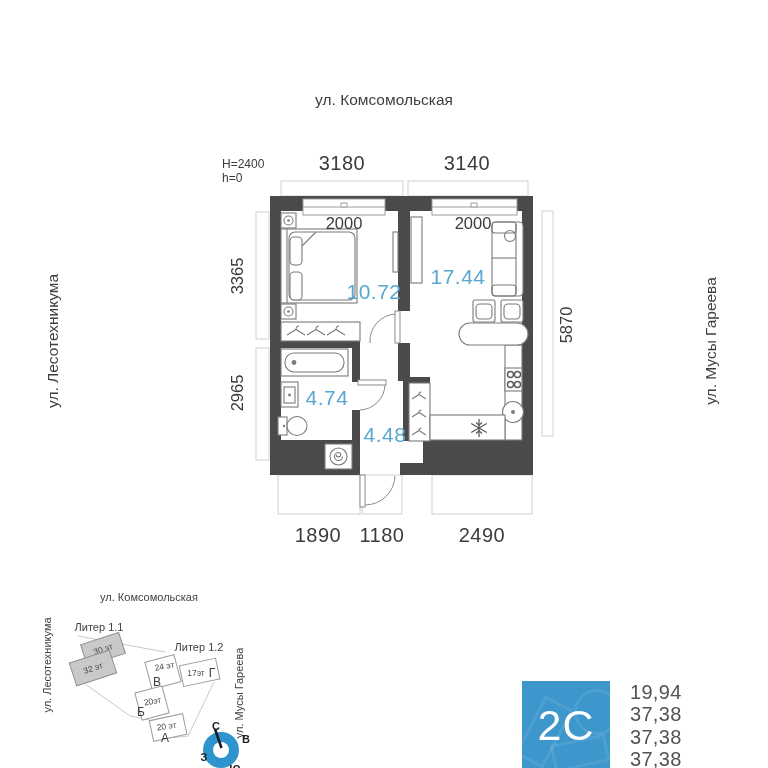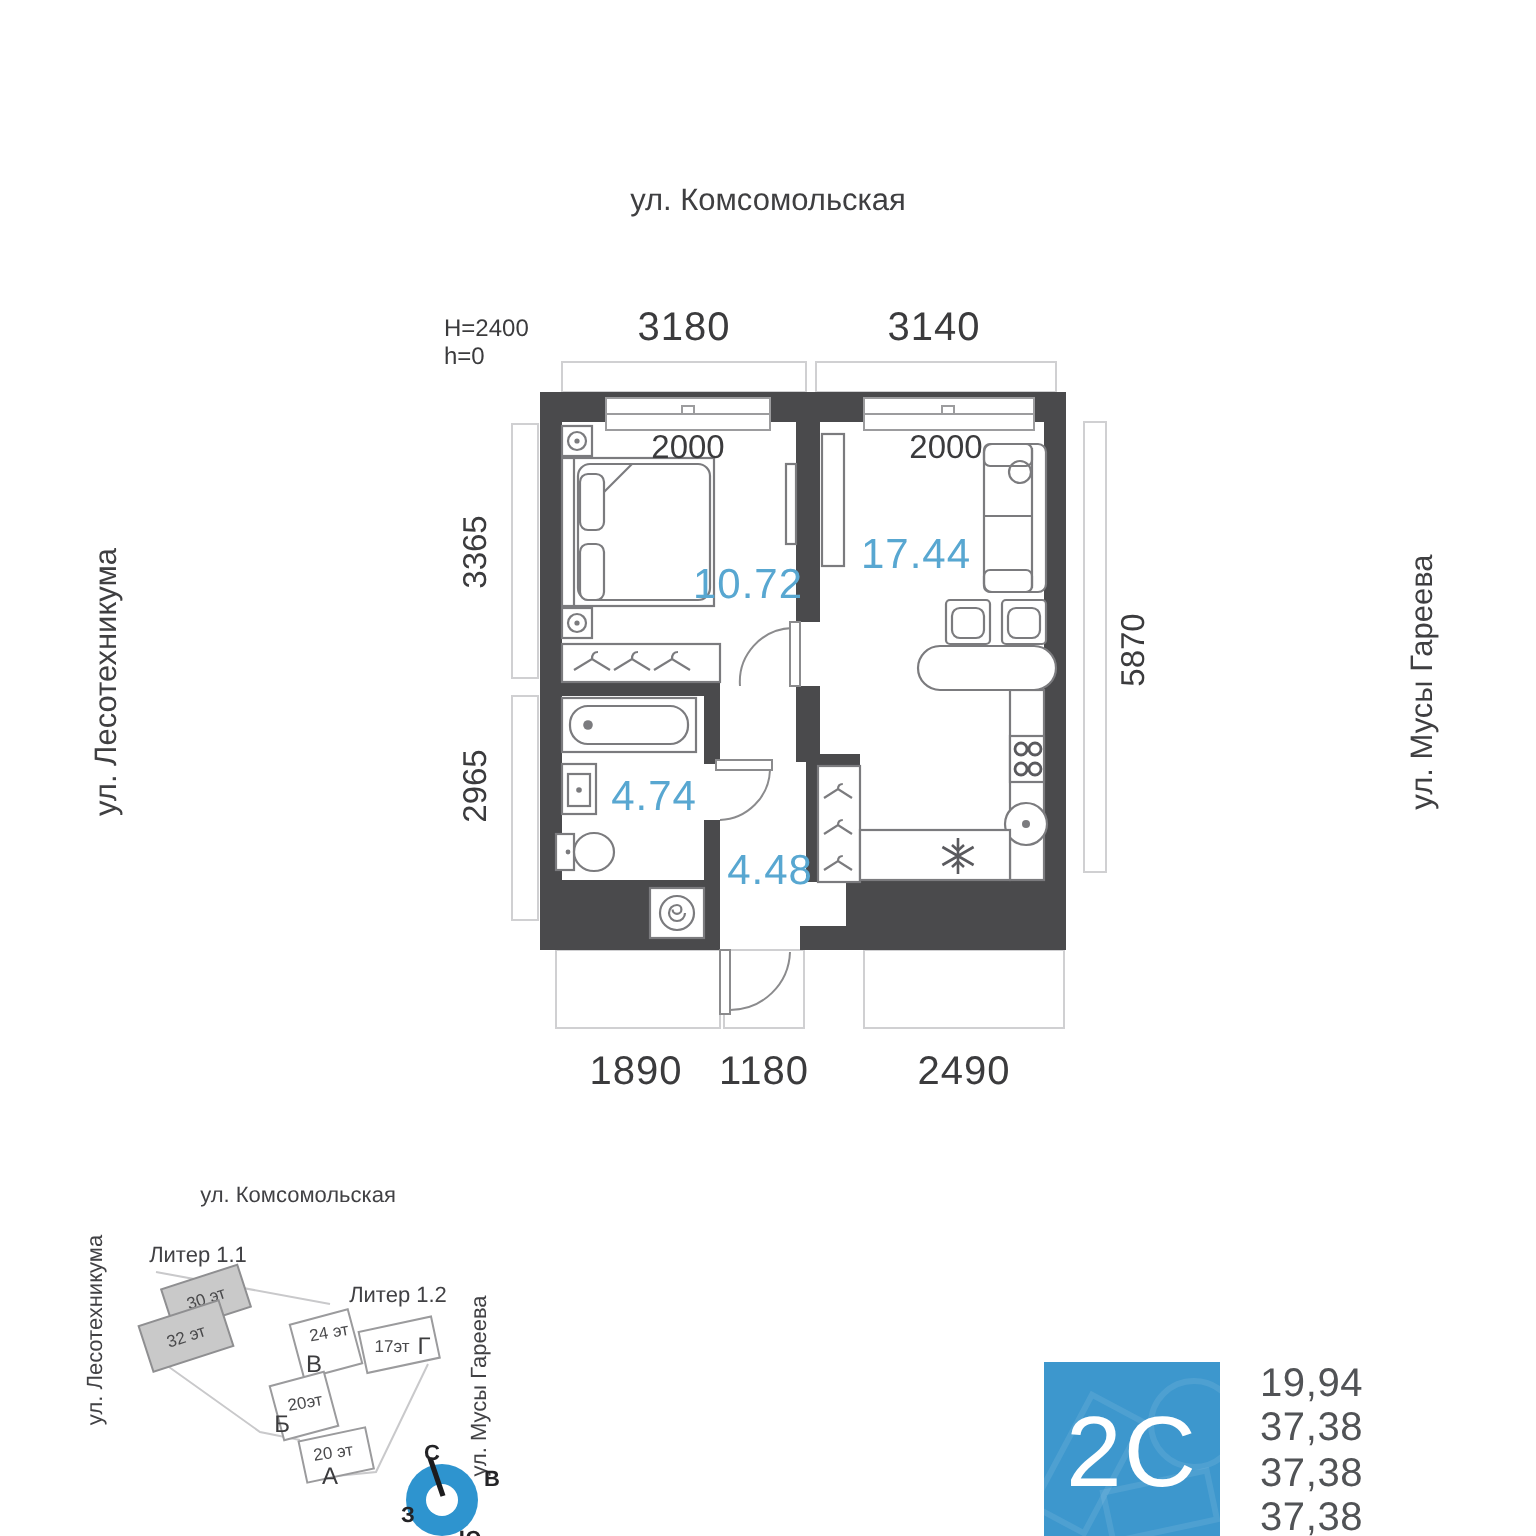--- a/index.html
+++ b/index.html
@@ -11,21 +11,21 @@
   .dim-s{font-size:16.5px;}
   .note{font-size:12px;}
   .street{font-size:15.5px;fill:#3f3f41;}
   .area{font-size:21px;fill:#58a7d1;letter-spacing:.5px;}
   .mm{font-size:11px;fill:#414144;}
   .mm-b{font-size:8.5px;fill:#4a4a4c;}
   .mm-l{font-size:12px;fill:#3c3c3e;}
   .cmp{font-size:11px;fill:#232326;font-weight:bold;}
   .summary-box{position:absolute;left:522px;top:633px;width:88px;height:89px;
     display:flex;align-items:center;justify-content:center;overflow:hidden;}
-  .summary-box .label{color:#fff;font-size:50px;font-weight:400;letter-spacing:1px;position:relative;z-index:2;}
+  .summary-box .label{color:#fff;font-size:43px;font-weight:400;letter-spacing:1px;position:relative;z-index:2;}
   .wm{position:absolute;border:3px solid rgba(255,255,255,.09);z-index:1;}
   .wm1{width:40px;height:40px;border-radius:50%;left:52px;top:8px;}
   .wm2{width:26px;height:60px;transform:rotate(28deg);left:6px;top:18px;}
   .wm3{width:50px;height:22px;transform:rotate(-12deg);left:30px;top:58px;}
   .summary-vals{position:absolute;left:630px;top:633px;color:#515356;
     font-size:20px;line-height:22.3px;letter-spacing:.3px;}
 </style>
 </head>
 <body>
 

